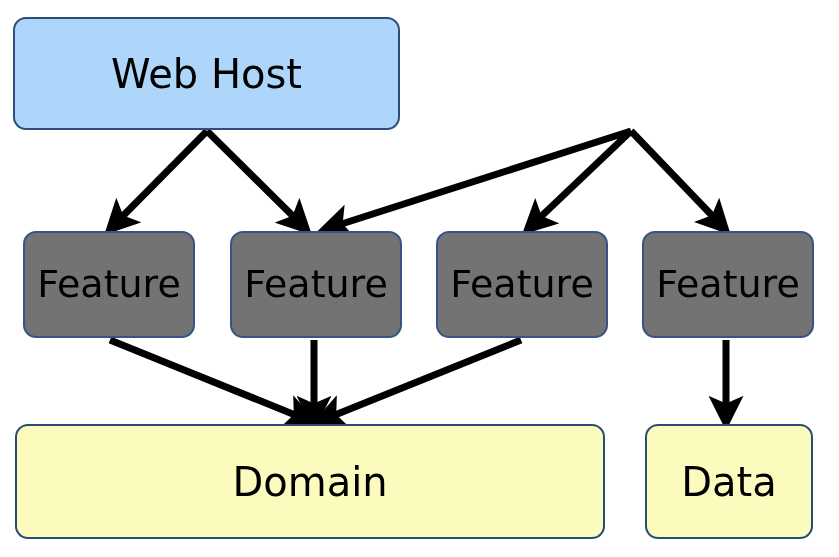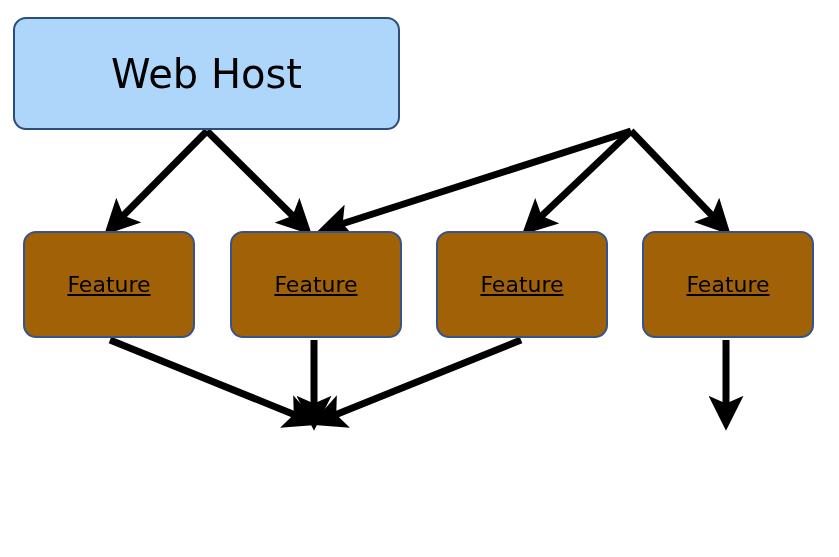--- a/index.html
+++ b/index.html
@@ -36,23 +36,22 @@
     color: #000000;
     line-height: 1.05;
   }
   .node-host {
     border: 2.5px solid #2e4d7b;
     background: #aed6fb;
     font-size: 40px;
   }
   .node-feature {
     border: 2.5px solid #36538a;
-    background: #a16207;
-    font-size: 22px;
-    text-decoration: underline;
+    background: #737373;
+    font-size: 38px;
   }
   .node-store {
     border: 2.5px solid #2a4a78;
     background: #fbfbbd;
     font-size: 40px;
   }
   .node-label {
     display: block;
     white-space: nowrap;
   }
@@ -95,15 +94,21 @@
   </div>
 
   <div class="node node-feature" style="left:436px; top:231px; width:172px; height:107px;">
     <span class="node-label">Feature</span>
   </div>
 
   <div class="node node-feature" style="left:642px; top:231px; width:172px; height:107px;">
     <span class="node-label">Feature</span>
   </div>
 
+  <div class="node node-store" style="left:15px; top:424px; width:590px; height:115px;">
+    <span class="node-label">Domain</span>
+  </div>
 
+  <div class="node node-store" style="left:645px; top:424px; width:168px; height:115px;">
+    <span class="node-label">Data</span>
+  </div>
 
 </div>
 
 </body></html>

